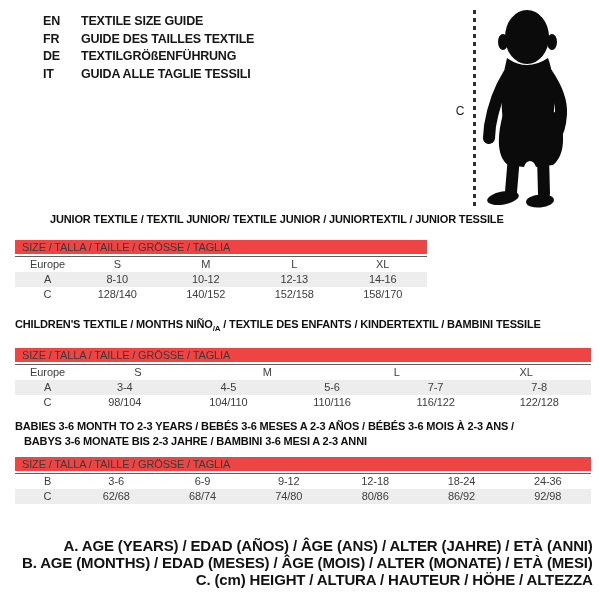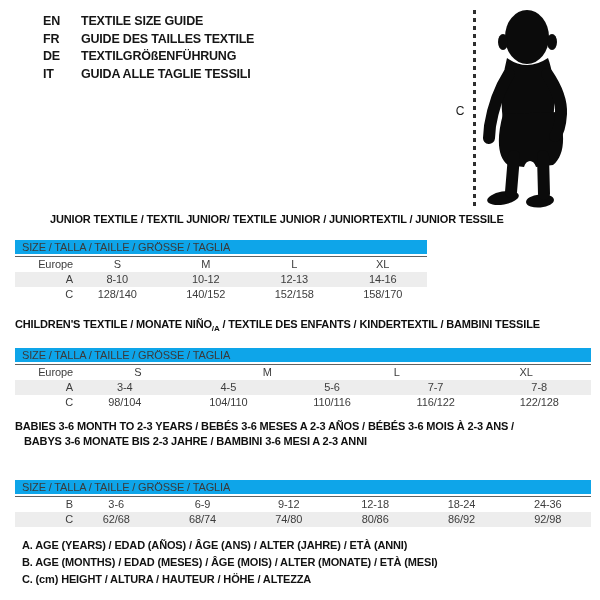--- a/index.html
+++ b/index.html
@@ -18,32 +18,32 @@
     background:repeating-linear-gradient(to bottom,#2e2e2e 0,#2e2e2e 4px,transparent 4px,transparent 8px);}
   .measure-label{position:absolute;left:452px;top:104px;width:16px;
     font-size:12px;color:#1c1c1c;text-align:center;}
   .baby{position:absolute;left:483px;top:8px;width:96px;height:200px;}
   
   .tbl{position:absolute;left:15px;box-sizing:border-box;}
   .tbl-title{font-size:11px;font-weight:bold;color:#0f0f0f;height:14px;line-height:14px;
     white-space:nowrap;letter-spacing:-0.15px;}
   .tbl-title2{height:15px;line-height:15px;margin-bottom:0;}
   .sub{font-size:8px;position:relative;top:3px;}
-  .size-hd{height:14px;line-height:14px;background:#0ea5e9;color:#3a3a3a;
+  .size-hd{height:14px;line-height:14px;background:#ef4444;color:#3a3a3a;
     font-size:11px;padding-left:7px;letter-spacing:-0.15px;}
   .rule{height:1px;background:#606060;margin-top:2px;}
   .trow{display:flex;height:15px;line-height:15px;font-size:11px;color:#3d3d3d;letter-spacing:-0.1px;}
   .trow.alt{background:#ededed;}
   .tc{flex:1;text-align:center;}
-  .tc.lbl{flex:0 0 58px;text-align:right;padding-left:7px;box-sizing:border-box;}
-  .mb14{margin-bottom:14px;margin-left:35px;} .mb17{margin-bottom:17px;} .mb15{margin-bottom:31px;padding-left:9px;}
+  .tc.lbl{flex:0 0 58px;text-align:center;padding-left:7px;box-sizing:border-box;}
+  .mb14{margin-bottom:14px;margin-left:35px;} .mb17{margin-bottom:17px;} .mb15{margin-bottom:8px;padding-left:9px;}
   
   .footnotes{position:absolute;left:22px;top:537px;}
-  .fn{height:17.2px;line-height:17.2px;font-size:11px;font-weight:bold;
-    color:#121212;white-space:nowrap;letter-spacing:-0.15px;}
+  .fn{height:17.2px;line-height:17.2px;font-size:15px;font-weight:bold;
+    color:#121212;white-space:nowrap;letter-spacing:-0.15px;text-align:right;}
 </style>
 </head>
 <body>
 
 <div class="langs">
   <div class="lang-row">
     <span class="lang-code">EN</span>
     <span>TEXTILE SIZE GUIDE</span>
   </div>
   <div class="lang-row">
@@ -101,21 +101,21 @@
   <div class="trow">
     <div class="tc lbl">C</div>
     <div class="tc">128/140</div>
     <div class="tc">140/152</div>
     <div class="tc">152/158</div>
     <div class="tc">158/170</div>
   </div>
 </div>
 
 <div class="tbl" style="top:317px;width:576px;">
-  <div class="tbl-title mb17"><span>CHILDREN'S TEXTILE / MONATE NIÑO</span><span class="sub">/A</span><span> / TEXTILE DES ENFANTS / KINDERTEXTIL / BAMBINI TESSILE</span></div>
+  <div class="tbl-title mb17"><span>CHILDREN'S TEXTILE / MONTHS NIÑO</span><span class="sub">/A</span><span> / TEXTILE DES ENFANTS / KINDERTEXTIL / BAMBINI TESSILE</span></div>
   <div class="size-hd">SIZE / TALLA / TAILLE / GRÖSSE / TAGLIA</div>
   <div class="rule"></div>
   <div class="trow">
     <div class="tc lbl">Europe</div>
     <div class="tc">S</div>
     <div class="tc">M</div>
     <div class="tc">L</div>
     <div class="tc">XL</div>
   </div>
   <div class="trow alt">

